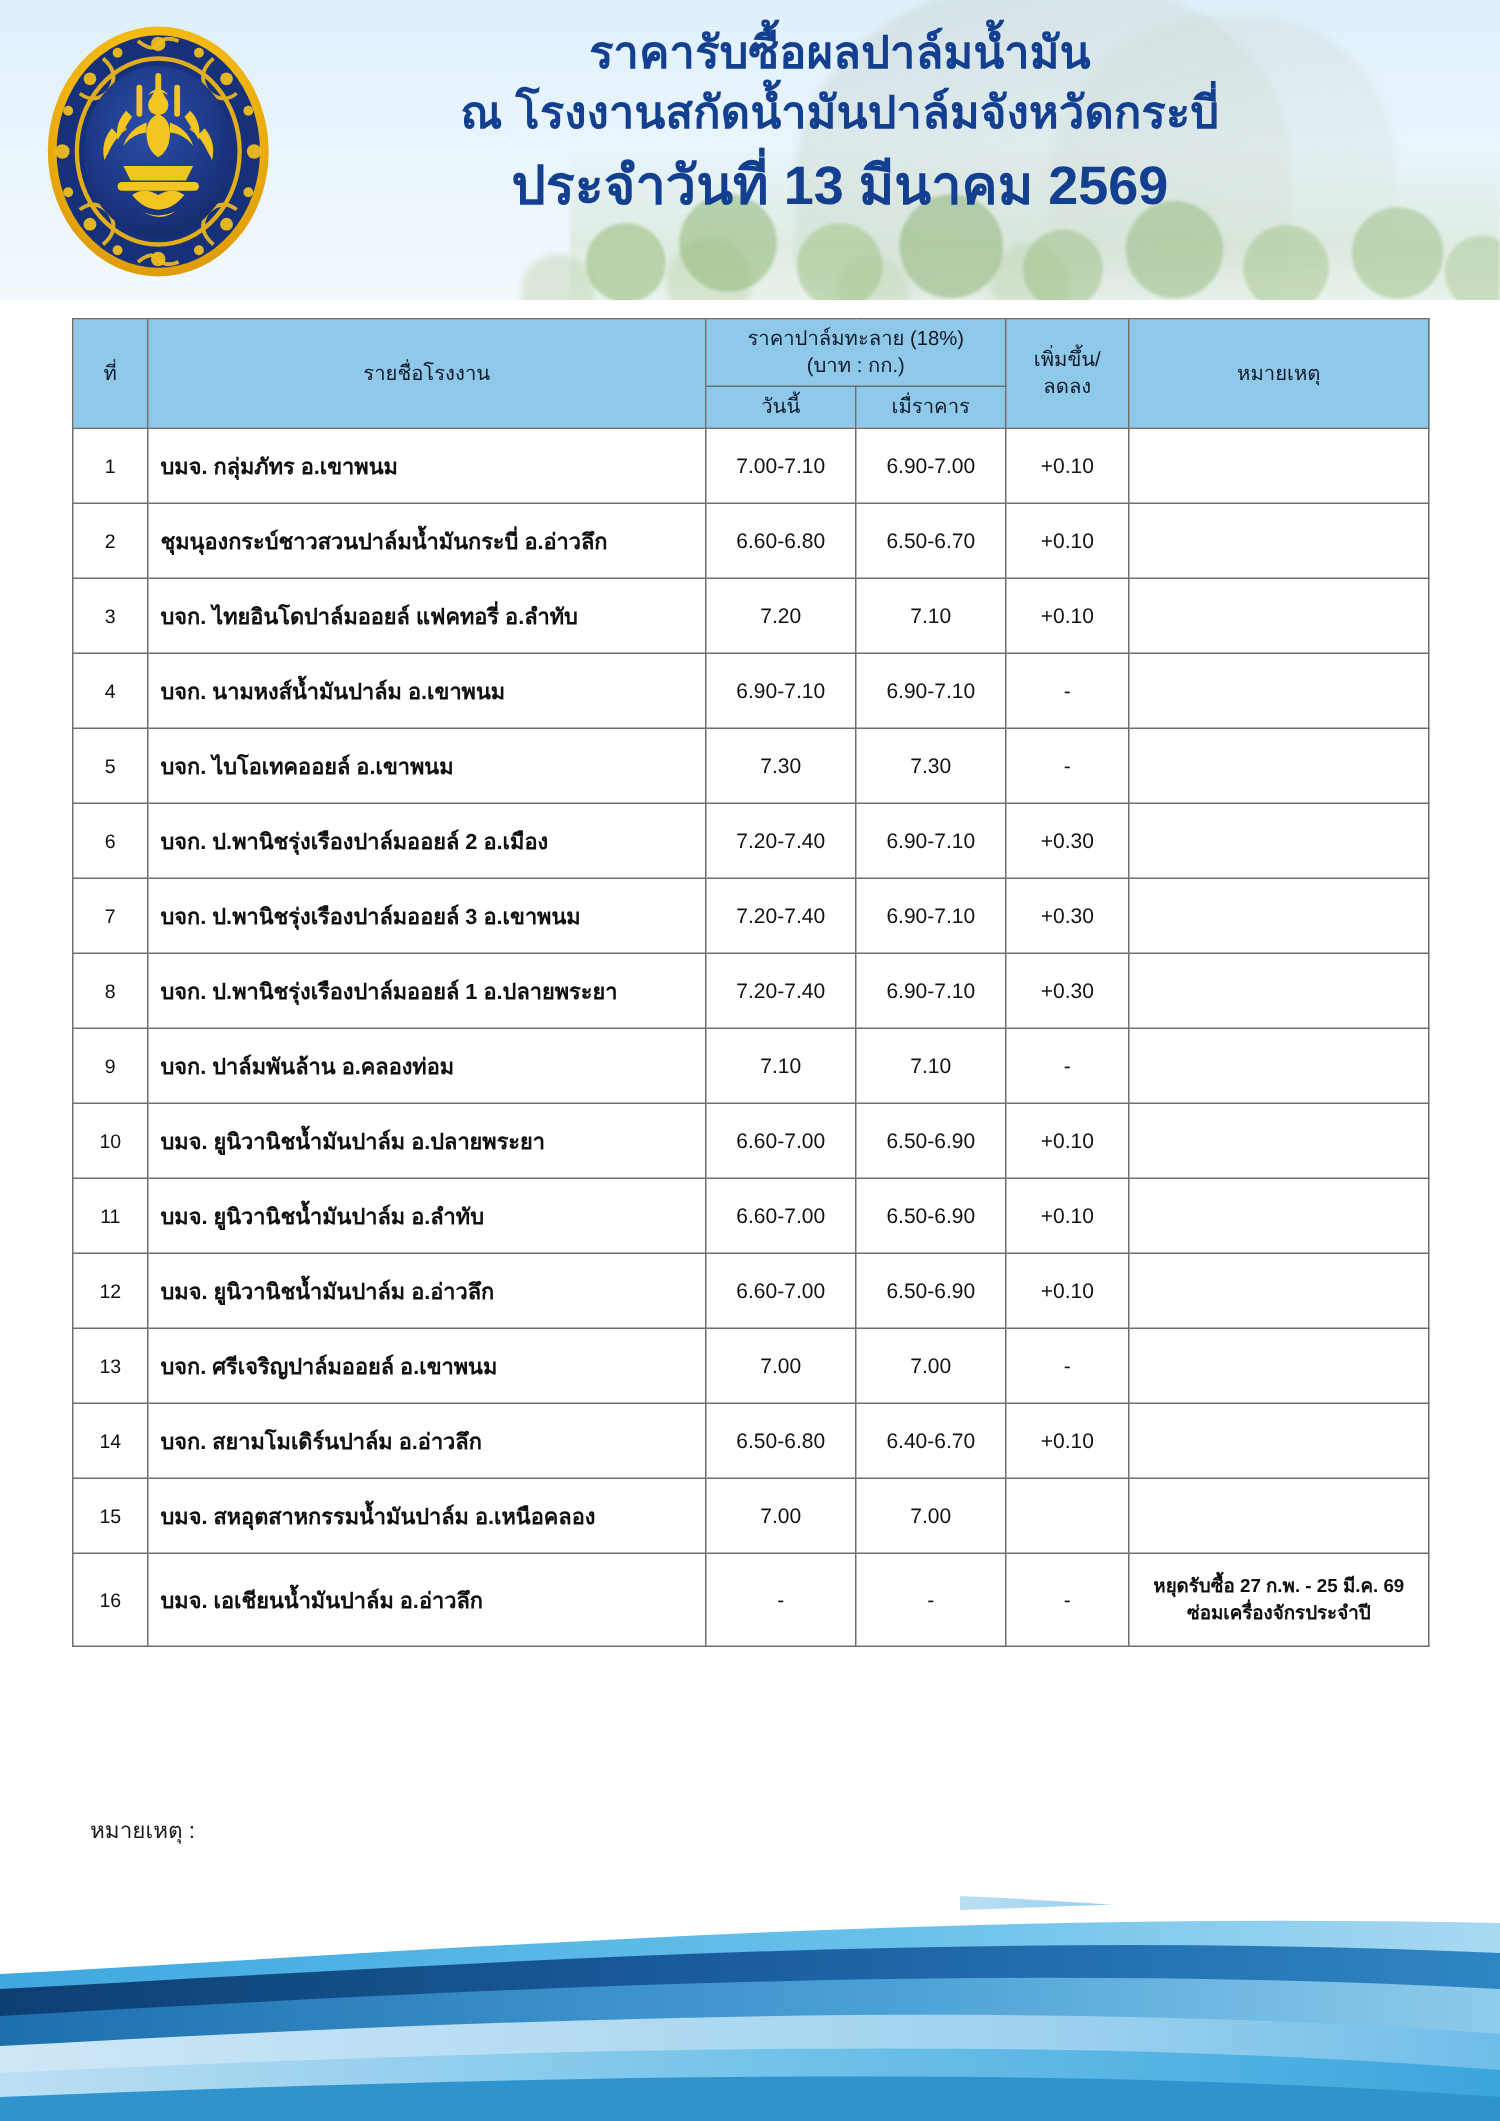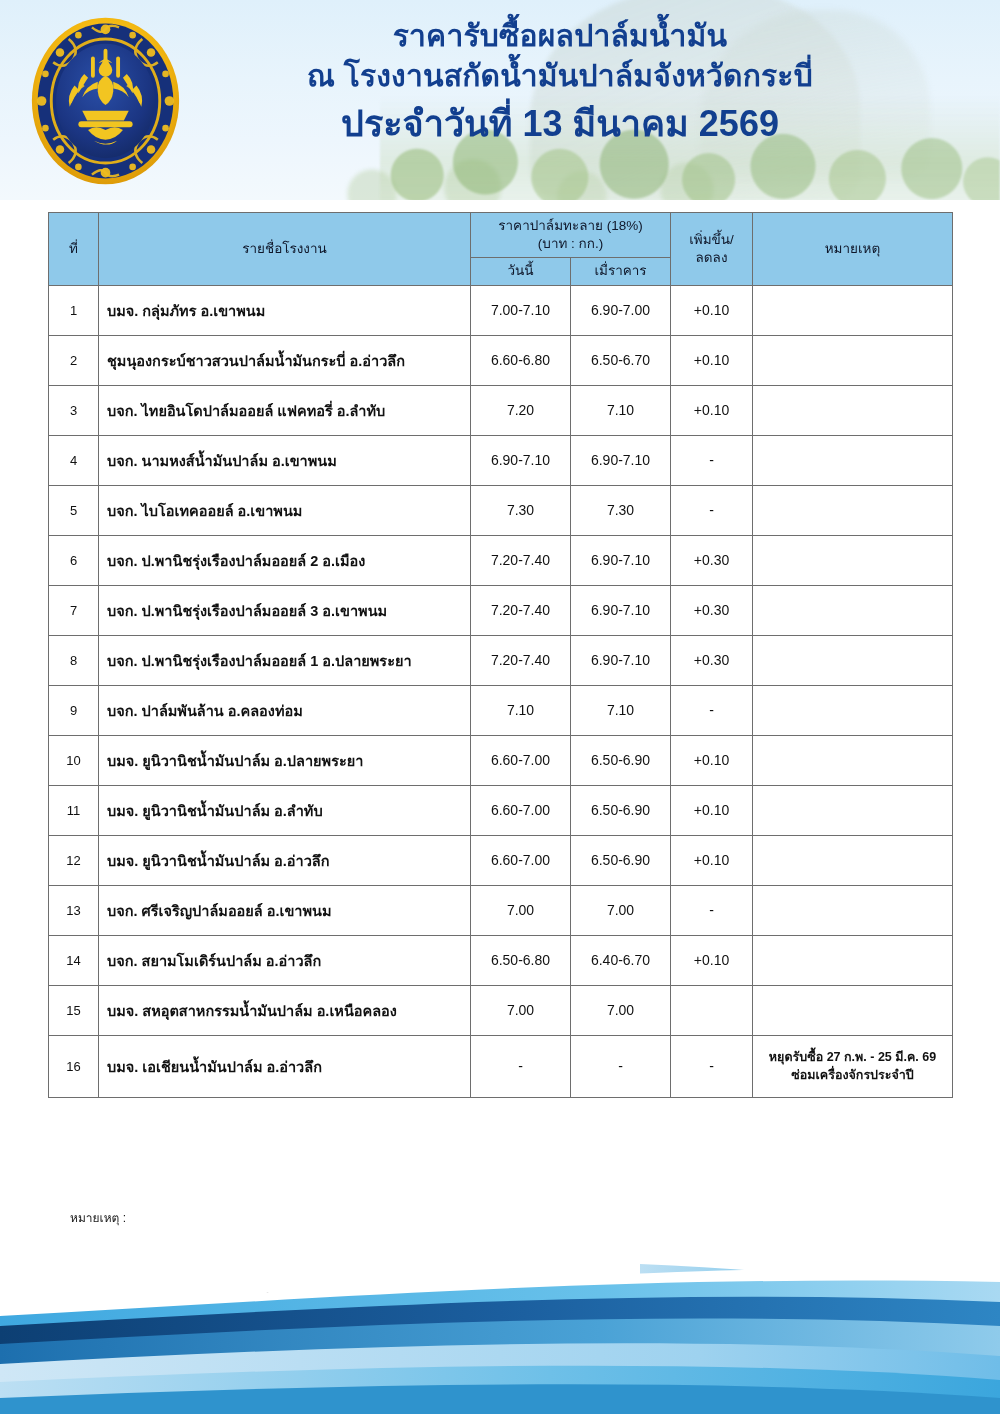--- a/index.html
+++ b/index.html
@@ -85,21 +85,21 @@
   tbody td{ font-size:14px; color:#111; padding:0 8px; height:50px; vertical-align:middle; }
   td.no{ text-align:center; font-size:13px; }
   td.name{ text-align:left; font-weight:bold; font-size:14.5px; }
   td.num{ text-align:center; font-size:14px; }
   td.chg{ text-align:center; font-size:14px; }
   td.note{ text-align:center; font-size:12.5px; font-weight:bold; line-height:1.45; padding:2px 4px; }
   tbody tr.tall td{ height:62px; }
 
   
   .note-label{
-    position:absolute; left:70px; top:1208px; font-size:12px; color:#1a1a1a;
+    position:absolute; left:60px; top:1208px; font-size:15px; color:#1a1a1a;
   }
   .cpo-line{
     position:absolute; left:0; top:1228px; width:1000px; text-align:center;
     font-size:21px; font-weight:bold; color:#1a1a1a; letter-spacing:.3px;
   }
   .addr1{
     position:absolute; left:0; top:1288px; width:1000px; text-align:center;
     font-size:13px; color:#2b2b2b;
   }
   .addr2{

